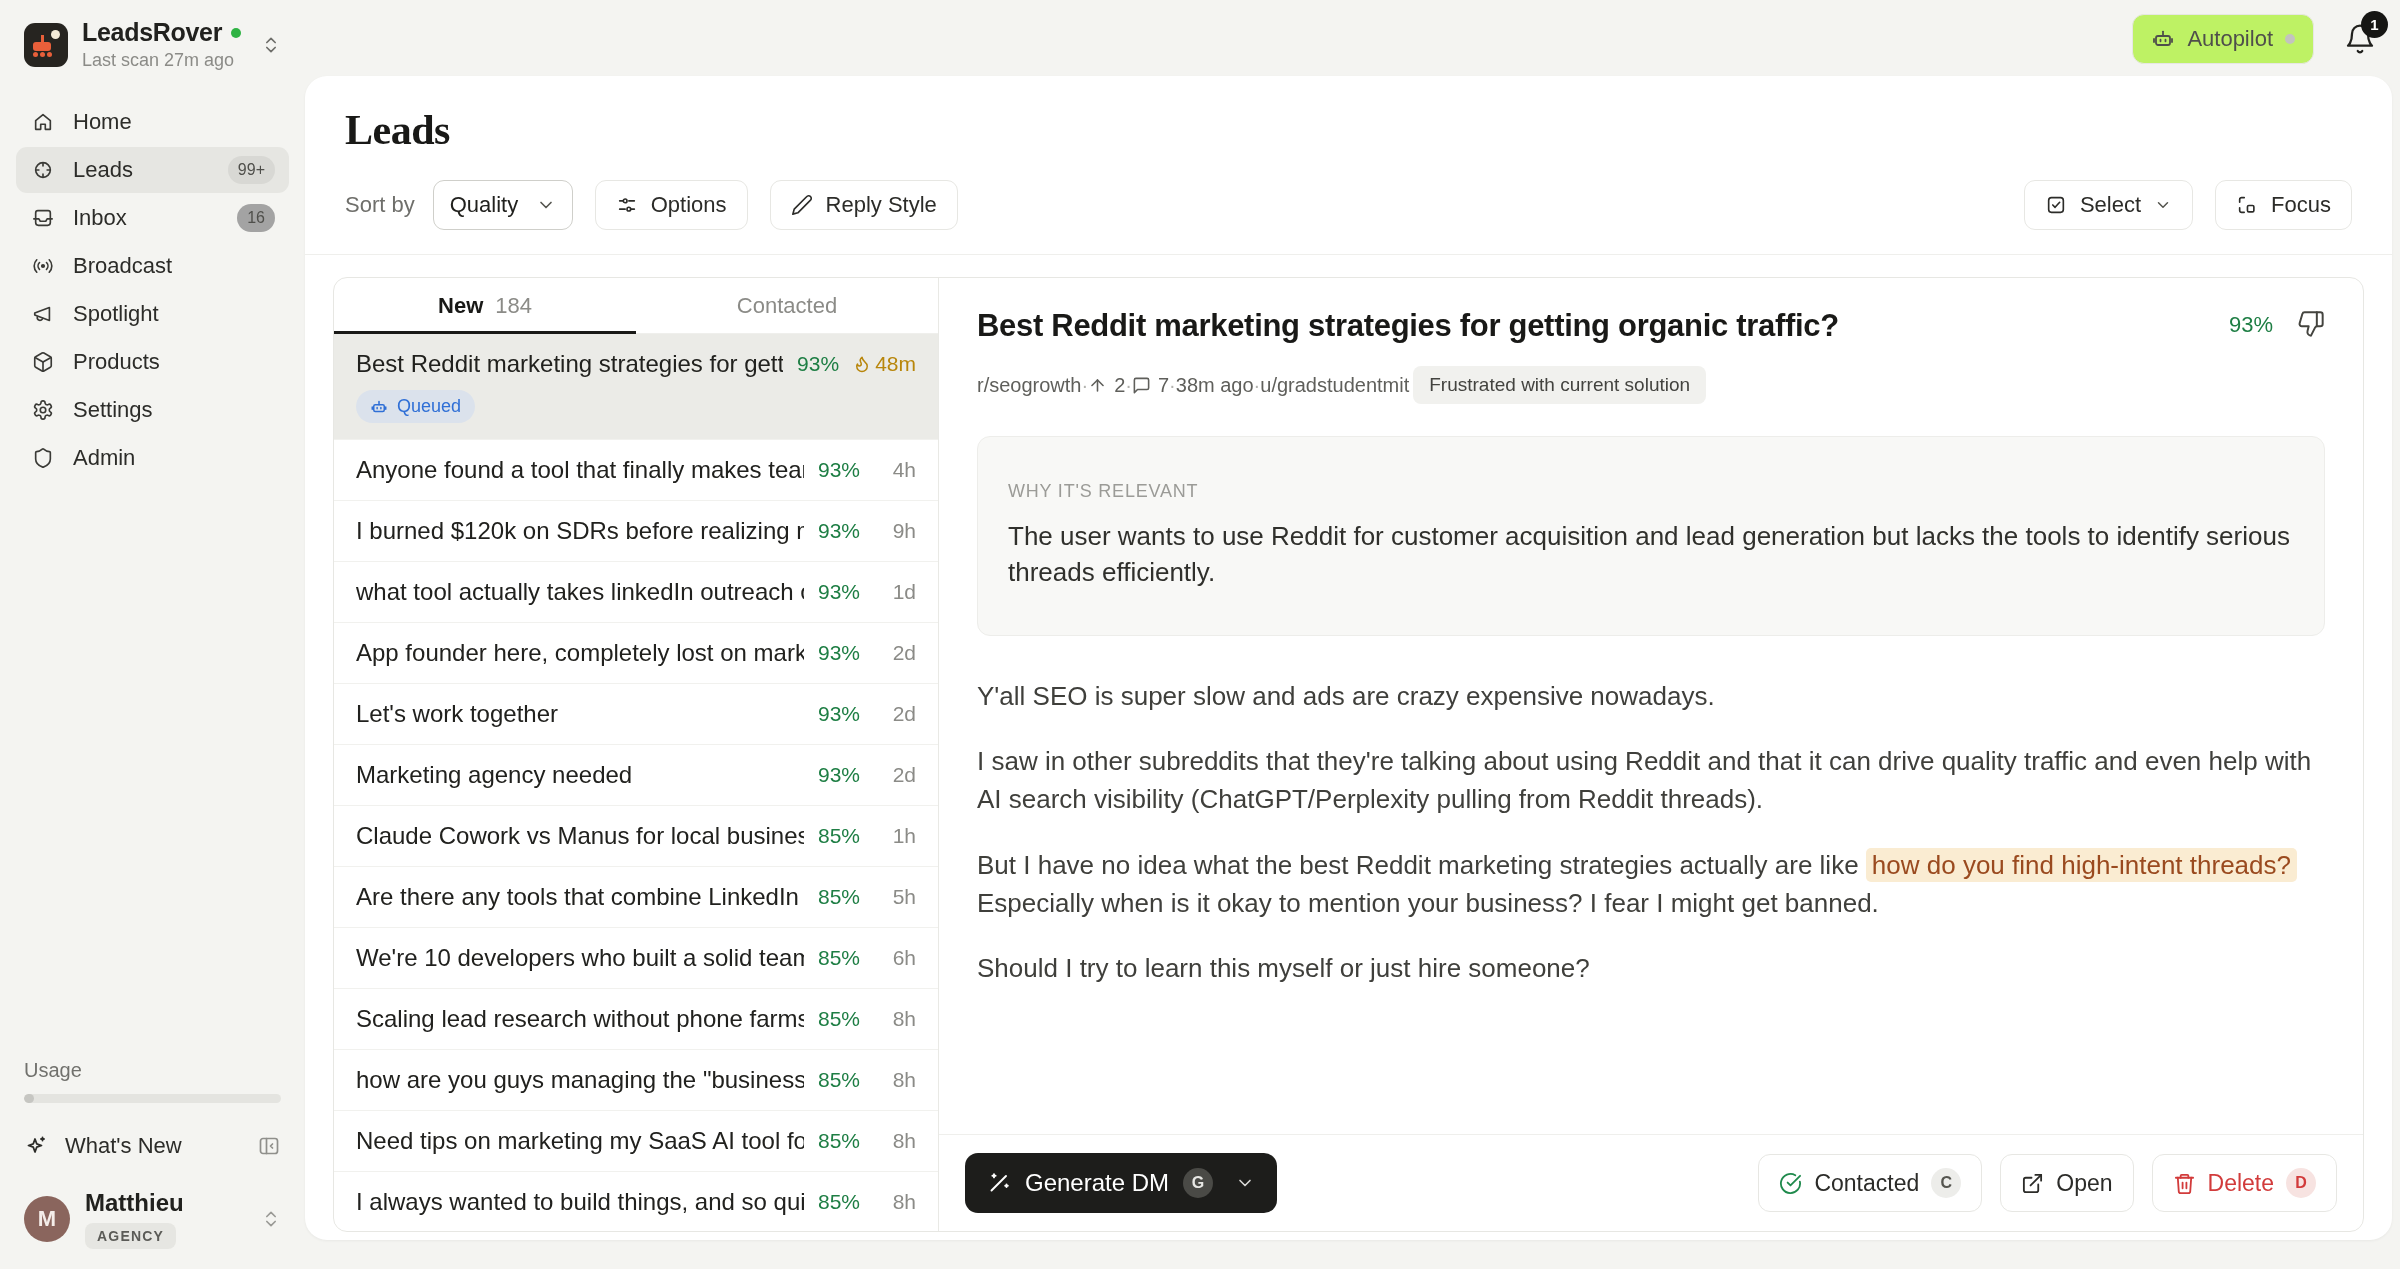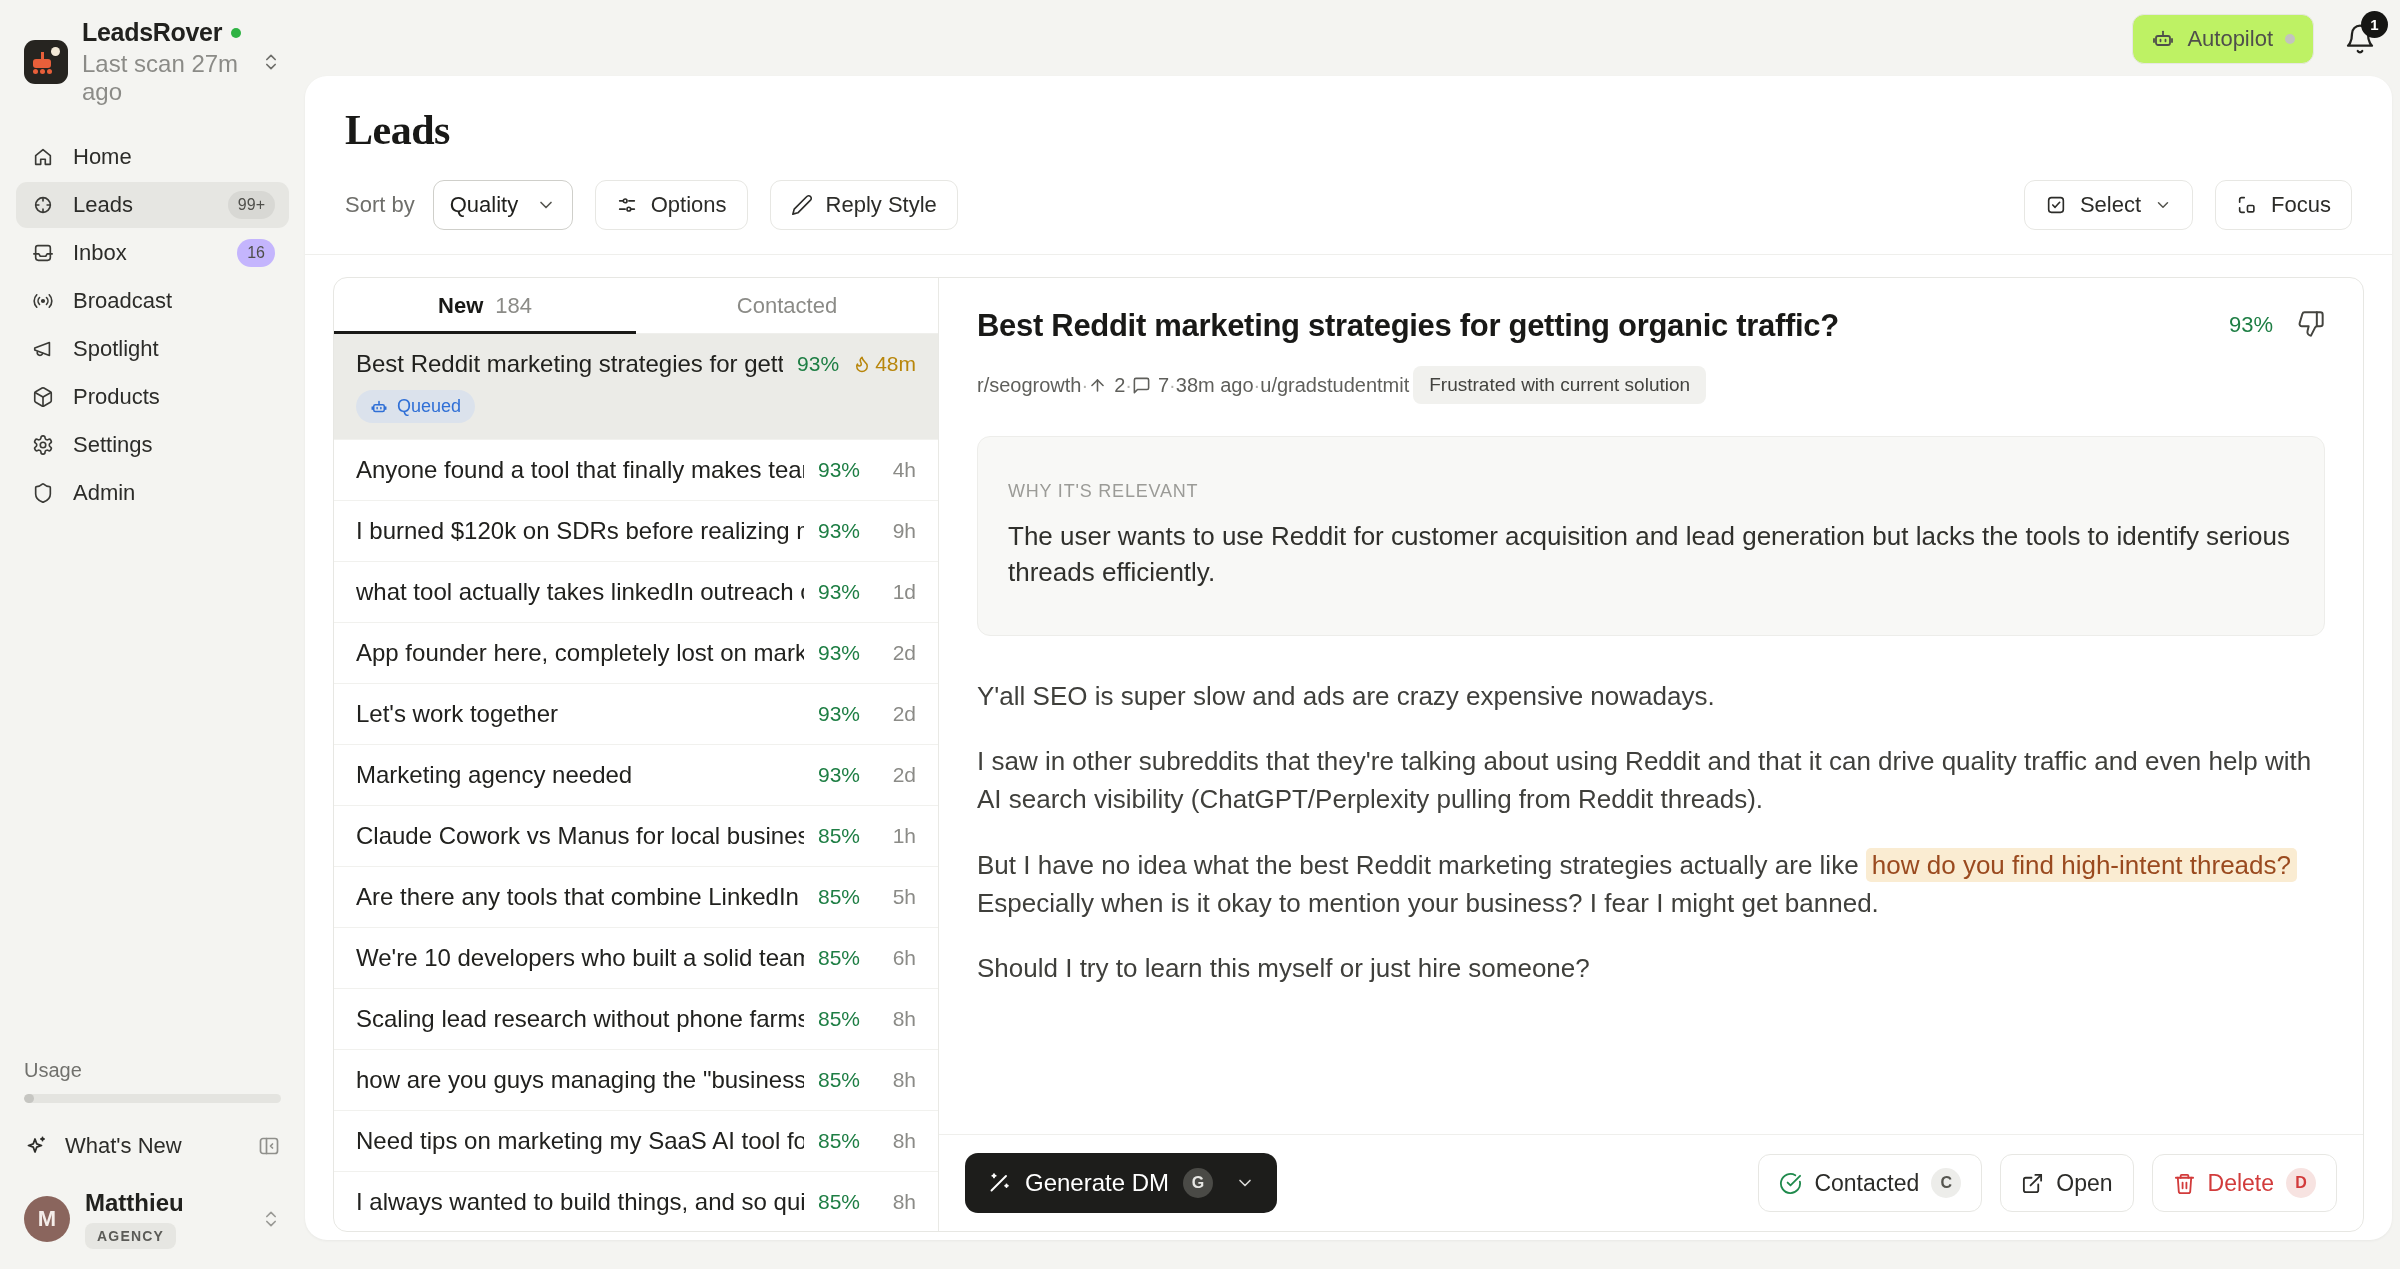--- a/index.html
+++ b/index.html
@@ -18,29 +18,29 @@
   .brand-logo { width:44px; height:44px; border-radius:11px; background:#262420; position:relative; flex:0 0 44px; }
   .brand-logo .moon { position:absolute; top:7px; right:8px; width:9px; height:9px; border-radius:50%; background:#f3ead8; }
   .brand-logo .rover-body { position:absolute; left:9px; top:19px; width:18px; height:9px; border-radius:3px; background:#e85f3a; }
   .brand-logo .rover-mast { position:absolute; left:17px; top:12px; width:2.5px; height:8px; background:#e85f3a; }
   .brand-logo .w1,.brand-logo .w2,.brand-logo .w3 { position:absolute; top:29px; width:5px; height:5px; border-radius:50%; background:#e85f3a; }
   .brand-logo .w1{left:9px;} .brand-logo .w2{left:16px;} .brand-logo .w3{left:23px;}
   .brand-text { flex:1; min-width:0; }
   .brand-name-row { display:flex; align-items:center; gap:9px; }
   .brand-name { font-size:25px; font-weight:700; color:#21211e; letter-spacing:-0.3px; }
   .online-dot { width:10px; height:10px; border-radius:50%; background:#2fb344; }
-  .brand-sub { font-size:24px; color:#8b8b87; margin-top:3px; }
+  .brand-sub { font-size:18px; color:#8b8b87; margin-top:3px; }
   .brand-chevrons { color:#6e6e6a; }
 
   .nav { margin-top:28px; display:flex; flex-direction:column; gap:2px; }
   .nav-item { display:flex; align-items:center; gap:19px; height:46px; padding:0 14px 0 16px; border-radius:11px; color:#2c2c29; font-size:22px; cursor:pointer; }
   .nav-item .nicon { color:#3a3a36; flex:0 0 auto; }
   .nav-item.active { background:#e6e6e2; }
   .nav-label { flex:1; }
-  .nav-badge { background:#c4b5fd; color:#4f4f4b; font-size:16px; padding:5px 10px; border-radius:999px; font-weight:500; }
+  .nav-badge { background:#a3a3a3; color:#4f4f4b; font-size:16px; padding:5px 10px; border-radius:999px; font-weight:500; }
   .nav-item.active .nav-badge { background:#d8d8d4; }
 
   .sidebar-bottom { margin-top:auto; padding:0 8px; }
   .usage-label { font-size:20px; color:#71716d; }
   .usage-track { margin-top:12px; height:9px; border-radius:999px; background:#e4e4e0; overflow:hidden; }
   .usage-fill { height:100%; width:4%; background:#c6c6c2; border-radius:999px; }
   .whatsnew-row { display:flex; align-items:center; gap:17px; margin-top:30px; }
   .whatsnew-label { flex:1; font-size:22px; color:#2c2c29; }
   .collapse-btn { color:#8f8f8b; cursor:pointer; }
   .user-row { display:flex; align-items:center; gap:15px; margin-top:30px; }

